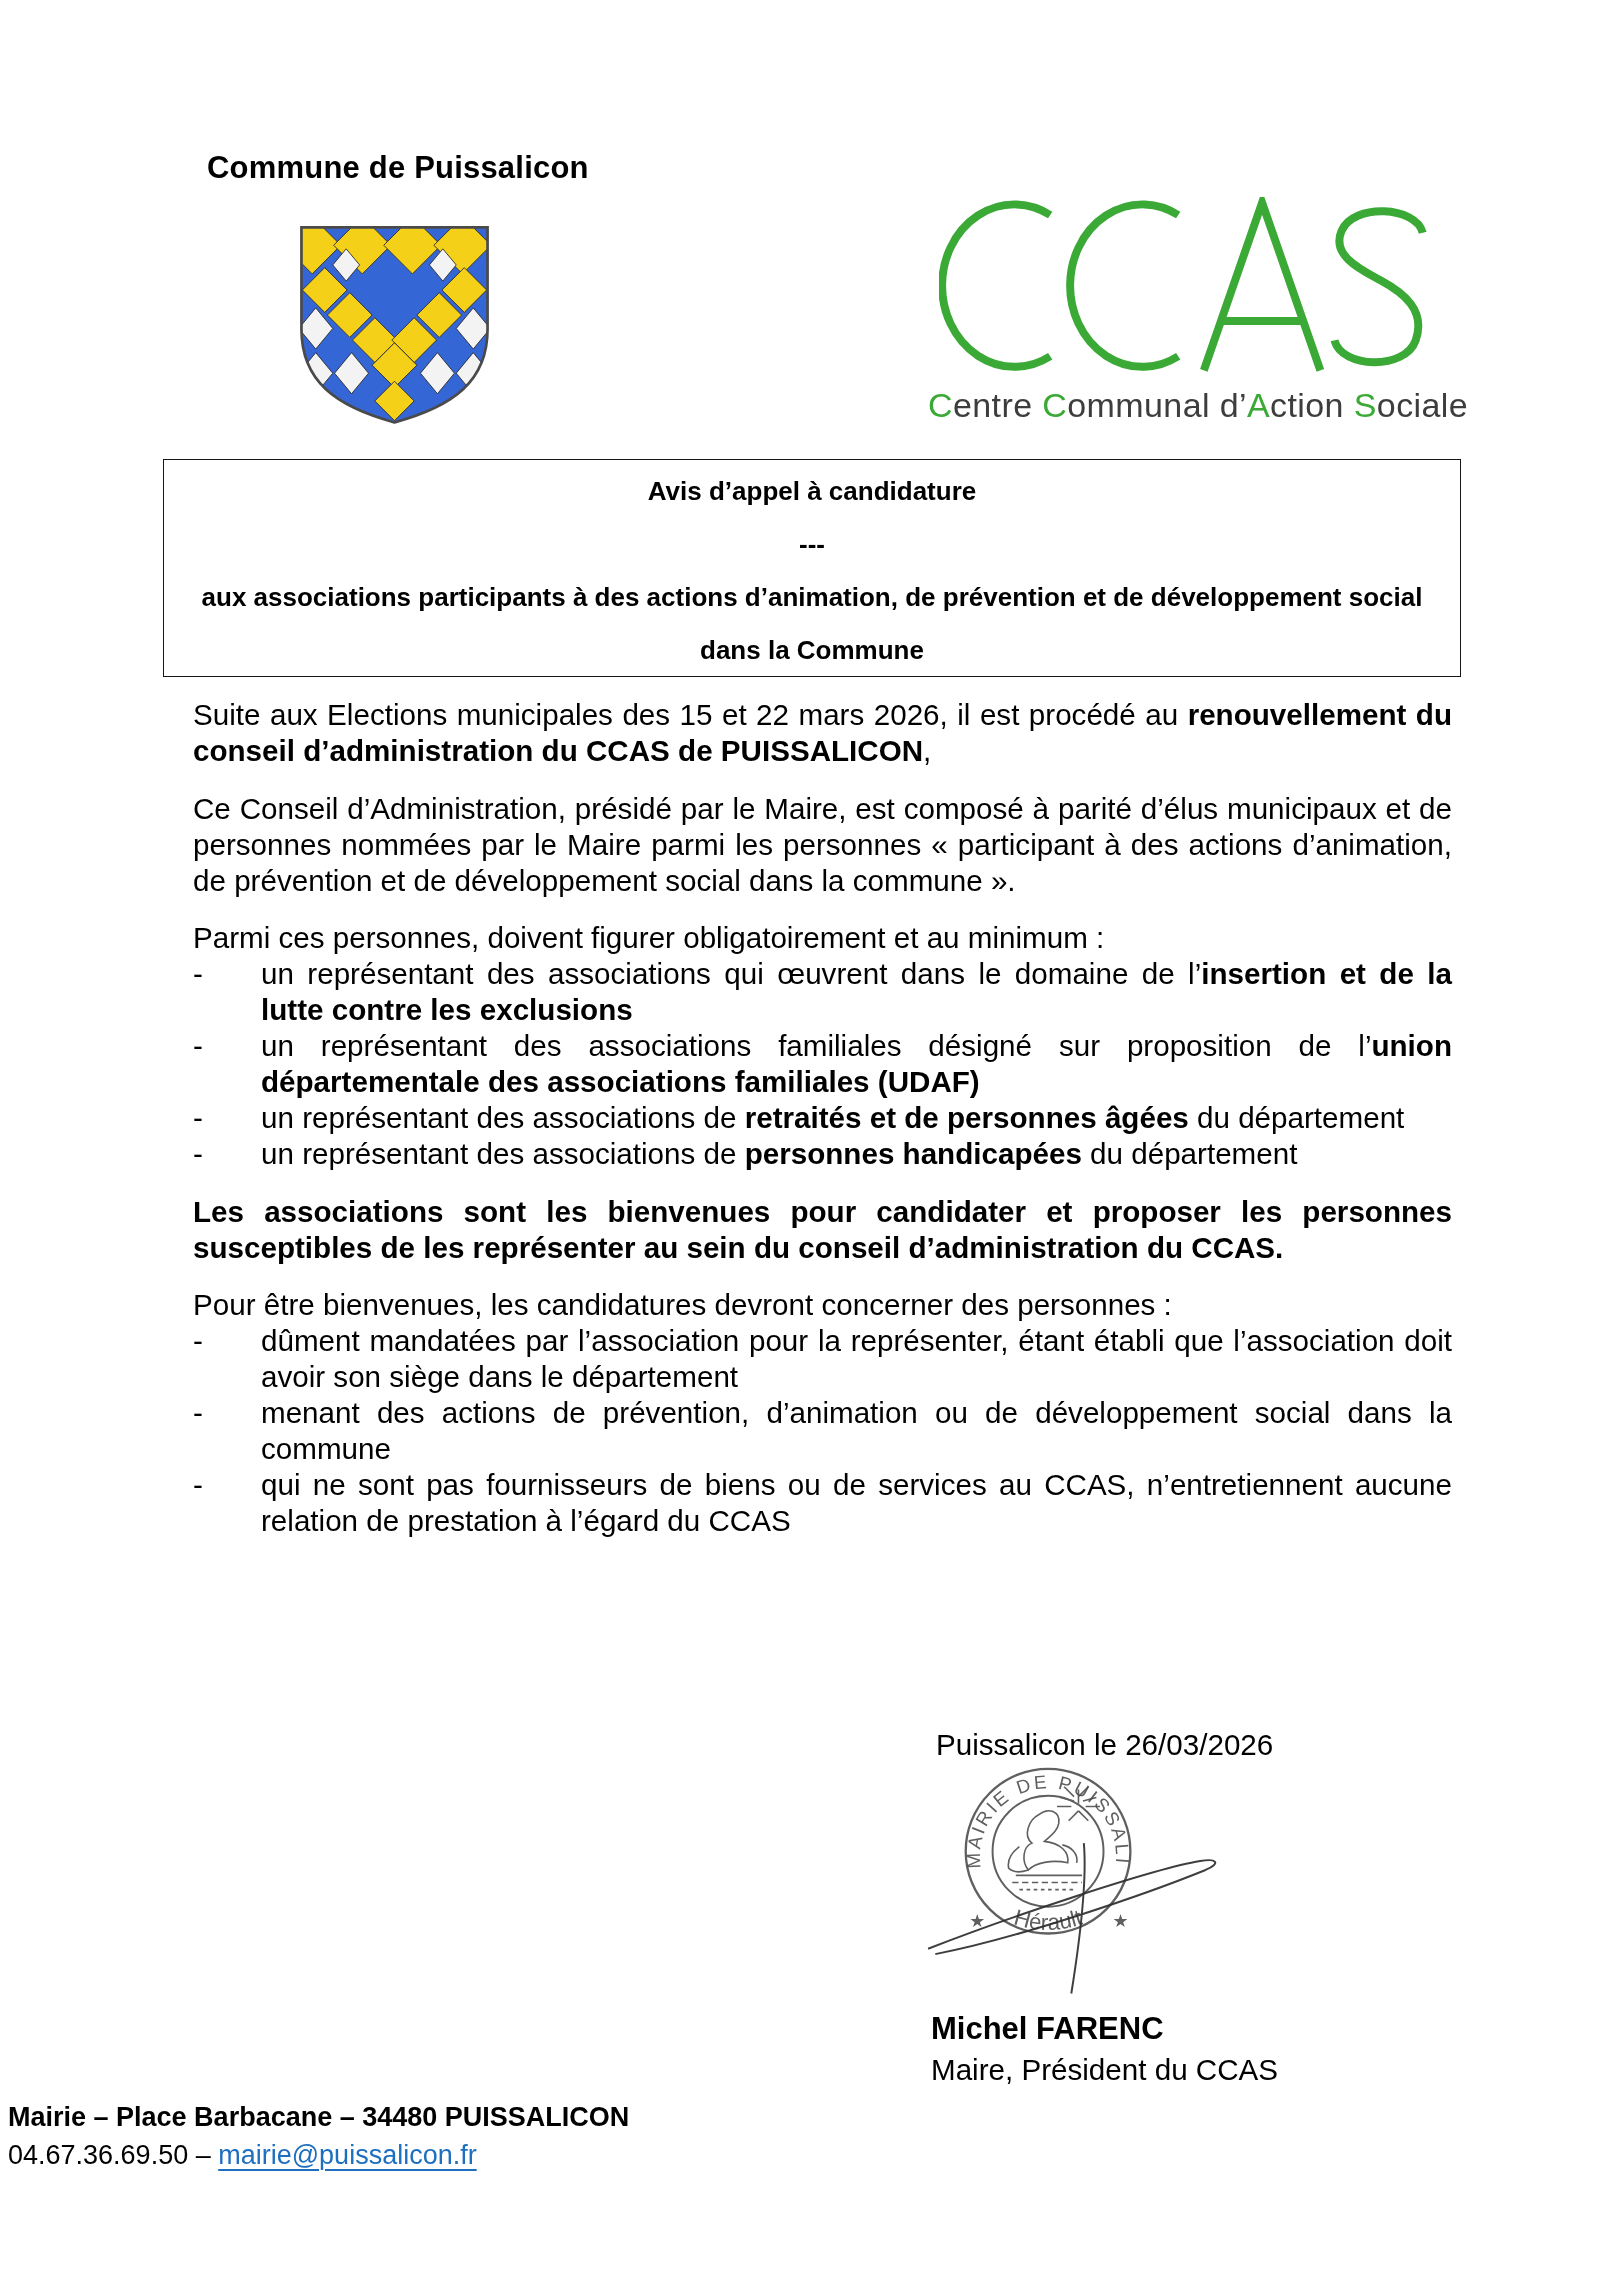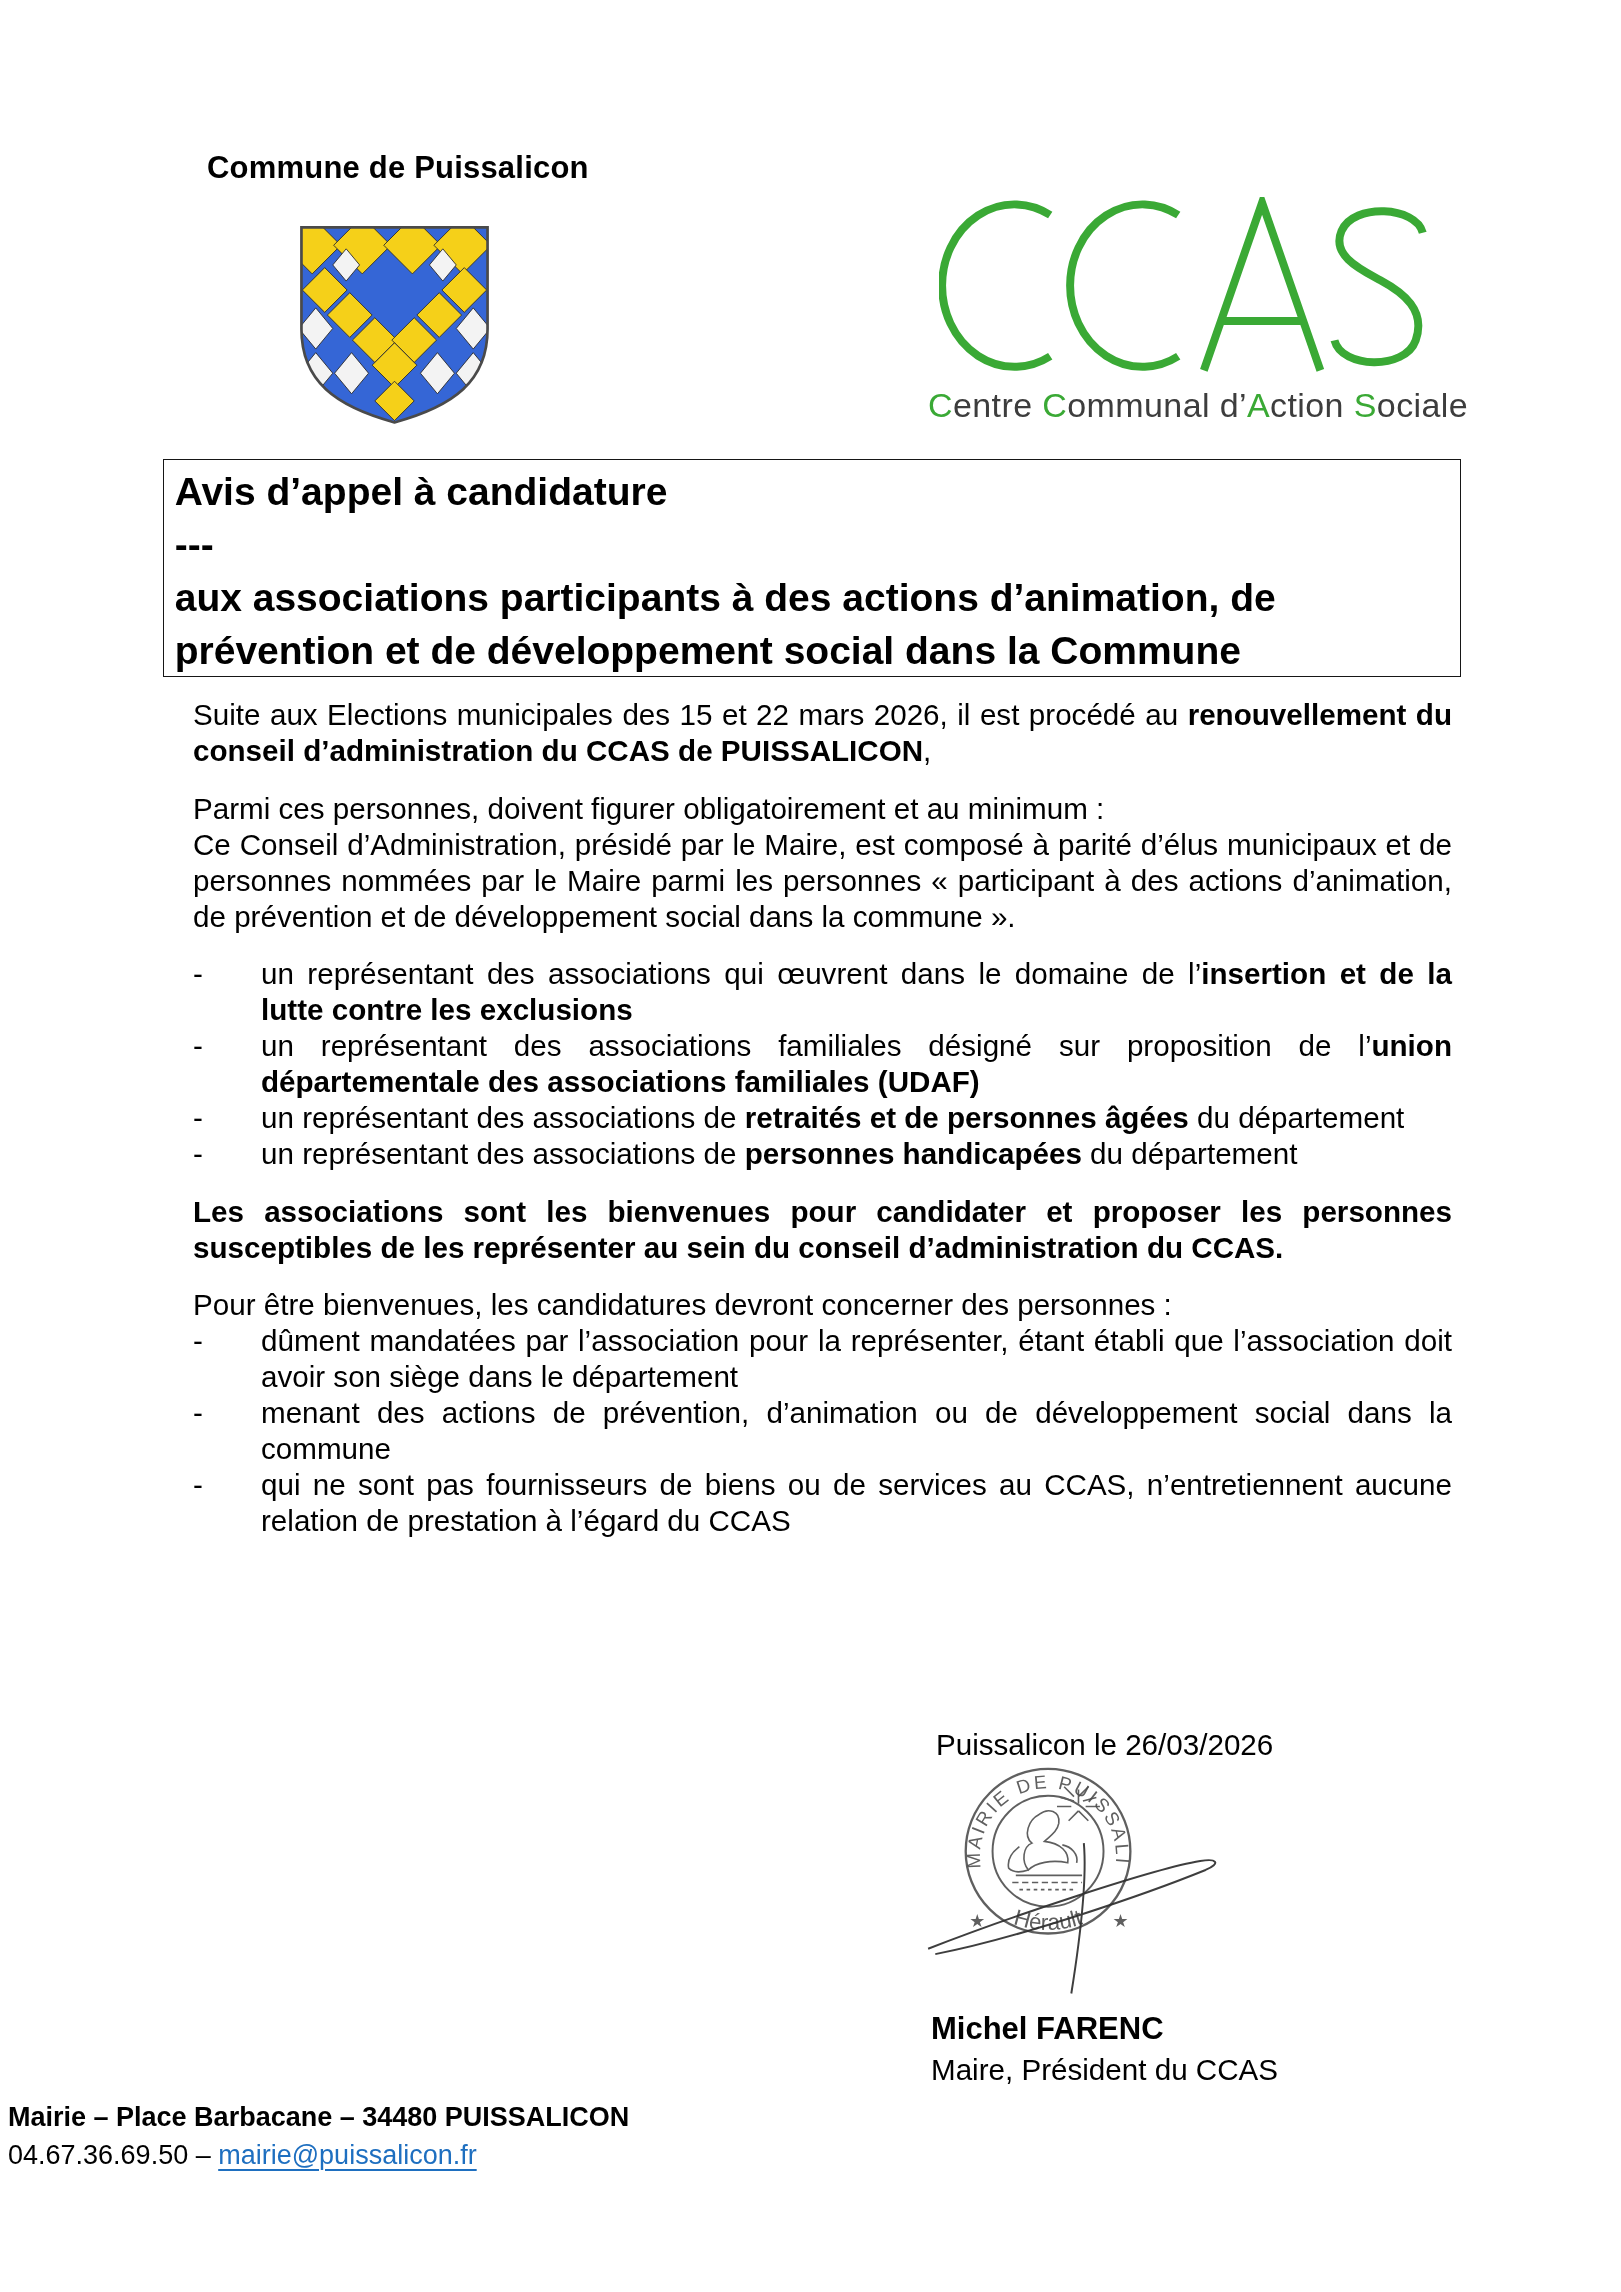--- a/index.html
+++ b/index.html
@@ -12,21 +12,21 @@
   
   #commune-title{left:207px;top:150px;font-size:31px;font-weight:700;letter-spacing:0.2px}
   #crest-svg{left:294px;top:222px}
   #ccas-letters{left:939px;top:197px}
   #ccas-tagline{left:928px;top:385px;width:537px;font-size:34px;line-height:41px;
     white-space:nowrap;color:#3d3d3d;letter-spacing:0.4px}
   #ccas-tagline .green{color:var(--ccas-green)}
 
   
   #title-box{left:163px;top:459px;width:1298px;height:218px;border:1.8px solid #161616;
-    box-sizing:border-box;font-weight:700;font-size:39px;line-height:53px;
+    box-sizing:border-box;text-align:center;font-weight:700;font-size:26px;line-height:53px;
     padding:4.5px 10.7px 0}
 
   
   #body-content{left:193px;top:697px;width:1259px;font-size:29.6px;line-height:36px}
   .para{margin:0 0 21.5px;text-align:justify}
   .para.tight{margin-bottom:0}
   .blist{margin:0 0 21.5px}
   .bullet{display:flex}
   .dash{width:68px;flex:none}
   .bt{flex:1;text-align:justify}
@@ -100,22 +100,22 @@
 <div class="abs" id="ccas-tagline"><span class="green">C</span><span>entre </span><span class="green">C</span><span>ommunal d’</span><span class="green">A</span><span>ction </span><span class="green">S</span><span>ociale</span></div>
 
 <div class="abs" id="title-box">
   <div>Avis d’appel à candidature</div>
   <div>---</div>
   <div>aux associations participants à des actions d’animation, de prévention et de développement social dans la Commune</div>
 </div>
 
 <div class="abs" id="body-content">
     <p class="para"><span>Suite aux Elections municipales des 15 et 22 mars 2026, il est procédé au </span><span class="b">renouvellement du conseil d’administration du CCAS de PUISSALICON</span><span>,</span></p>
+    <p class="para"><span>Ce Conseil d’Administration, présidé par le Maire, est composé à parité d’élus municipaux et de personnes nommées par le Maire parmi les personnes « participant à des actions d’animation, de prévention et de développement social dans la commune ».</span></p>
     <p class="para tight"><span>Parmi ces personnes, doivent figurer obligatoirement et au minimum :</span></p>
-    <p class="para"><span>Ce Conseil d’Administration, présidé par le Maire, est composé à parité d’élus municipaux et de personnes nommées par le Maire parmi les personnes « participant à des actions d’animation, de prévention et de développement social dans la commune ».</span></p>
     <div class="blist">
       <div class="bullet">
         <span class="dash">-</span>
         <div class="bt"><span>un représentant des associations qui œuvrent dans le domaine de l’</span><span class="b">insertion et de la lutte contre les exclusions</span></div>
       </div>
       <div class="bullet">
         <span class="dash">-</span>
         <div class="bt"><span>un représentant des associations familiales désigné sur proposition de l’</span><span class="b">union départementale des associations familiales (UDAF)</span></div>
       </div>
       <div class="bullet">

